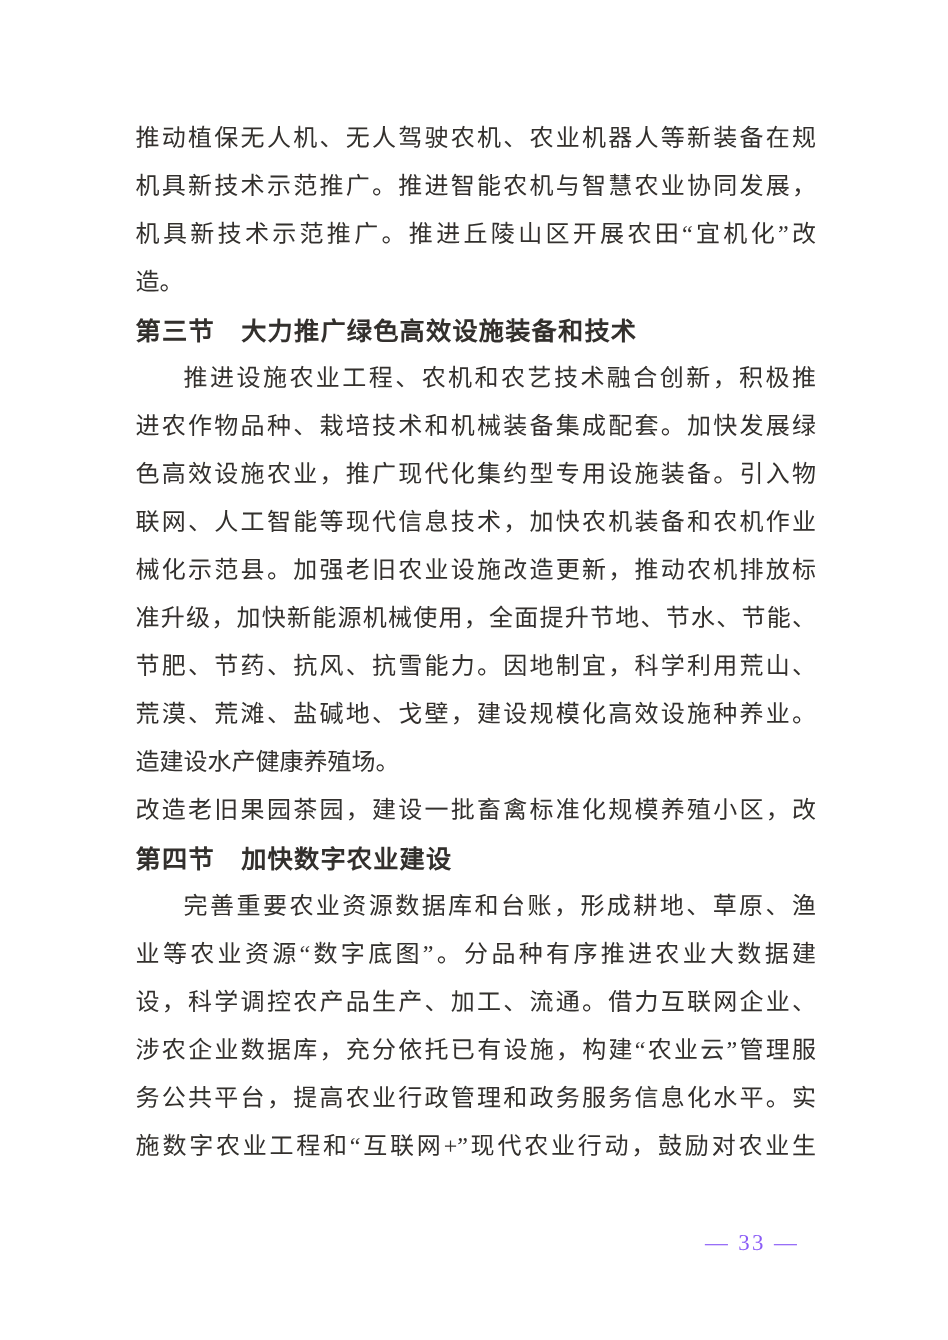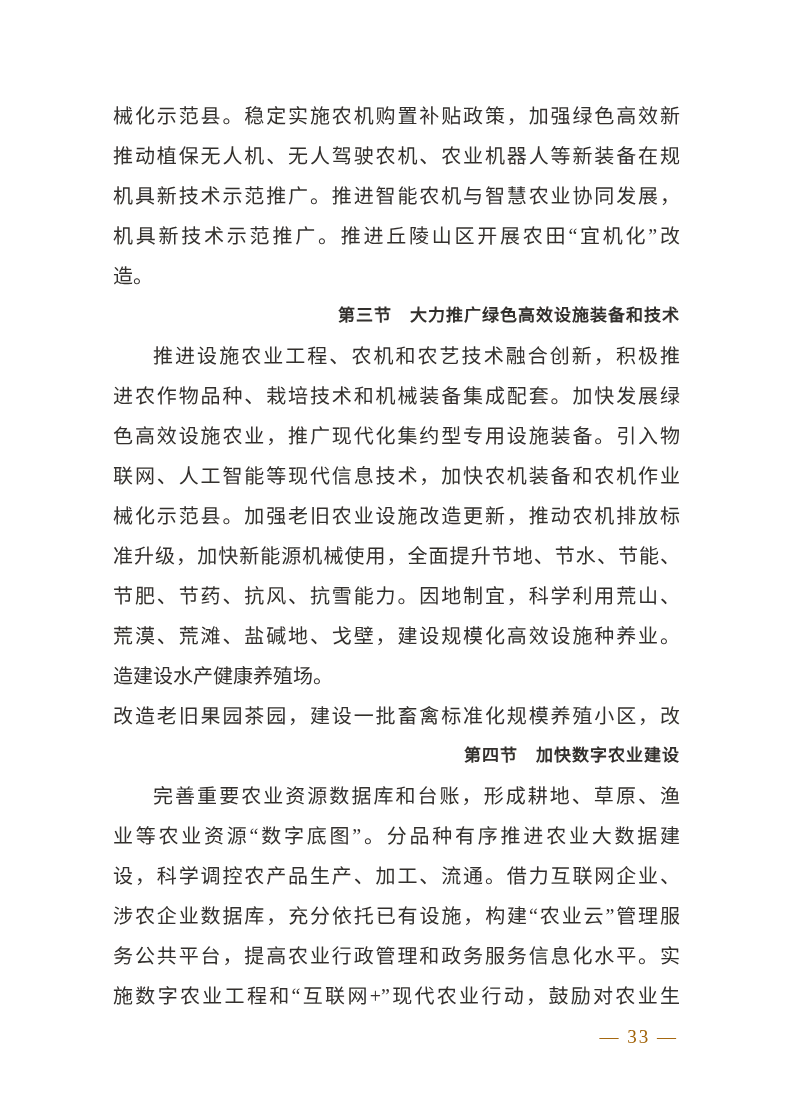--- a/index.html
+++ b/index.html
@@ -35,46 +35,45 @@
     overflow: hidden;
   }
   .tline.indent {
     padding-left: 40px;
   }
   .tline.last {
     text-align-last: left;
   }
   .heading {
     margin: 0;
-    font-size: 17px;
+    font-size: 21px;
     font-weight: 700;
     line-height: 40px;
     height: 40px;
-    text-align: right;
+    text-align: left;
     letter-spacing: 1px;
   }
   .footer {
     position: absolute;
     top: 1024px;
-    right: 112px;
+    right: 124px;
     font-size: 19px;
     line-height: 26px;
-    color: #a16207;
+    color: #8b5cf6;
     letter-spacing: 2px;
     white-space: nowrap;
   }
 </style>
 </head>
 <body>
 
 <div class="page">
   <main class="content">
 
     <section class="para">
-      <div class="tline">械化示范县。稳定实施农机购置补贴政策，加强绿色高效新</div>
       <div class="tline">推动植保无人机、无人驾驶农机、农业机器人等新装备在规</div>
       <div class="tline">机具新技术示范推广。推进智能农机与智慧农业协同发展，</div>
       <div class="tline">机具新技术示范推广。推进丘陵山区开展农田“宜机化”改</div>
       <div class="tline last">造。</div>
     </section>
 
     <h2 class="heading">第三节　大力推广绿色高效设施装备和技术</h2>
 
     <section class="para">
       <div class="tline indent">推进设施农业工程、农机和农艺技术融合创新，积极推</div>

